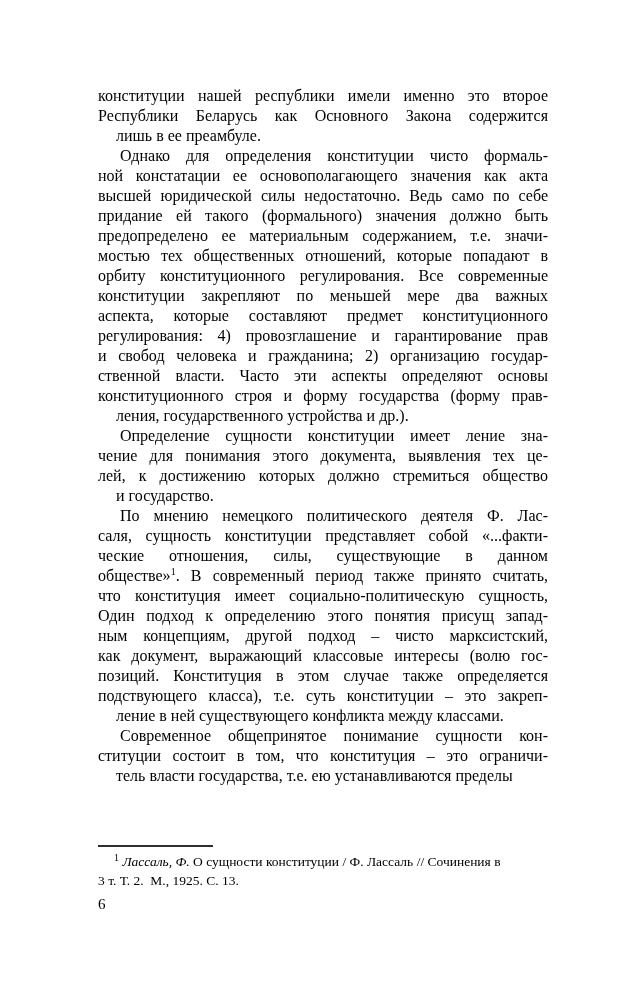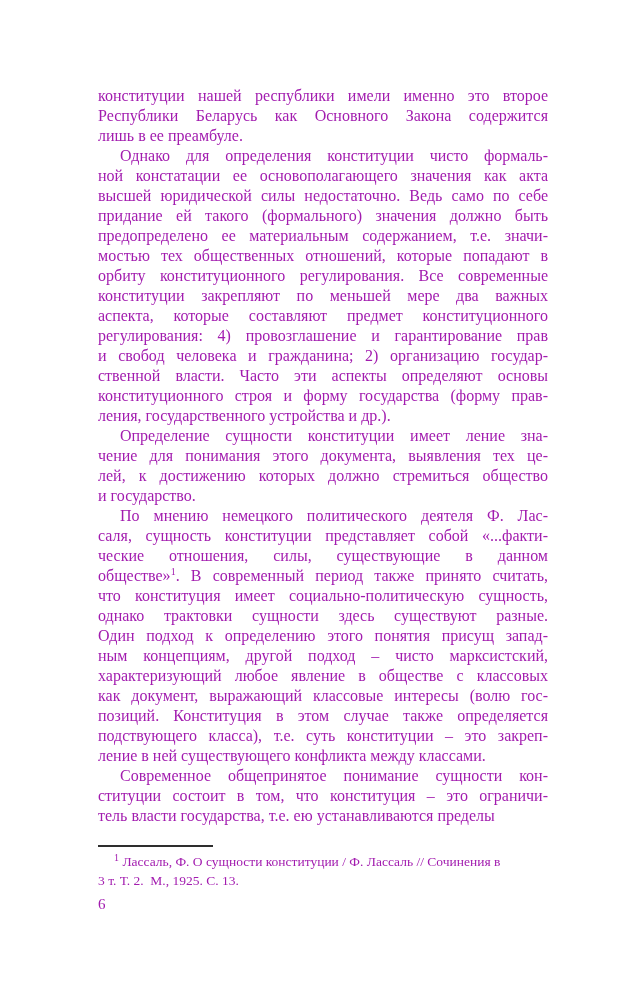--- a/index.html
+++ b/index.html
@@ -2,36 +2,37 @@
 <html><head>
 <meta charset="utf-8">
 <style>
   html,body{margin:0;padding:0;background:#e8e8e8;}
   .page{
     position:relative;
     width:634px;height:1001px;
     background:#ffffff;
     overflow:hidden;
     font-family:"Liberation Serif","DejaVu Serif",serif;
-    color:#a21caf;
+    color:#000000;
   }
   .body-text{
     position:absolute;
     left:98px;top:86px;
     width:450px;
     font-size:16px;
     line-height:20px;
   }
   .line{
     text-align:justify;
     text-align-last:justify;
     white-space:normal;
   }
   .line.end{
     text-align-last:left;
+    margin-left:18px;
   }
   .line.indent{
     text-indent:22px;
   }
   sup{
     font-size:10px;
     line-height:0;
     vertical-align:super;
   }
   .footnote{
@@ -43,20 +44,21 @@
   }
   .footnote-rule{
     width:115px;height:2px;
     background:#2e2e2e;
     margin-bottom:6px;
   }
   .footnote-line1{
     text-indent:16px;
   }
   .fn-author{
+    font-style:italic;
   }
   .page-number{
     position:absolute;
     left:98px;top:895px;
     font-size:15px;
     line-height:18px;
   }
 </style>
 </head>
 <body>
@@ -83,24 +85,22 @@
       <div class="line end">ления, государственного устройства и др.).</div>
       <div class="line indent">Определение сущности конституции имеет ление зна-</div>
       <div class="line">чение для понимания этого документа, выявления тех це-</div>
       <div class="line">лей, к достижению которых должно стремиться общество</div>
       <div class="line end">и государство.</div>
       <div class="line indent">По мнению немецкого политического деятеля Ф. Лас-</div>
       <div class="line">саля, сущность конституции представляет собой «...факти-</div>
       <div class="line">ческие отношения, силы, существующие в данном</div>
       <div class="line">обществе»<sup>1</sup>. В современный период также принято считать,</div>
       <div class="line">что конституция имеет социально-политическую сущность,</div>
-      <div class="line">однако трактовки сущности здесь существуют разные.</div>
       <div class="line">Один подход к определению этого понятия присущ запад-</div>
       <div class="line">ным концепциям, другой подход – чисто марксистский,</div>
-      <div class="line">характеризующий любое явление в обществе с классовых</div>
       <div class="line">как документ, выражающий классовые интересы (волю гос-</div>
       <div class="line">позиций. Конституция в этом случае также определяется</div>
       <div class="line">подствующего класса), т.е. суть конституции – это закреп-</div>
       <div class="line end">ление в ней существующего конфликта между классами.</div>
       <div class="line indent">Современное общепринятое понимание сущности кон-</div>
       <div class="line">ституции состоит в том, что конституция – это ограничи-</div>
       <div class="line end">тель власти государства, т.е. ею устанавливаются пределы</div>
     </div>
 
   <div class="footnote">

